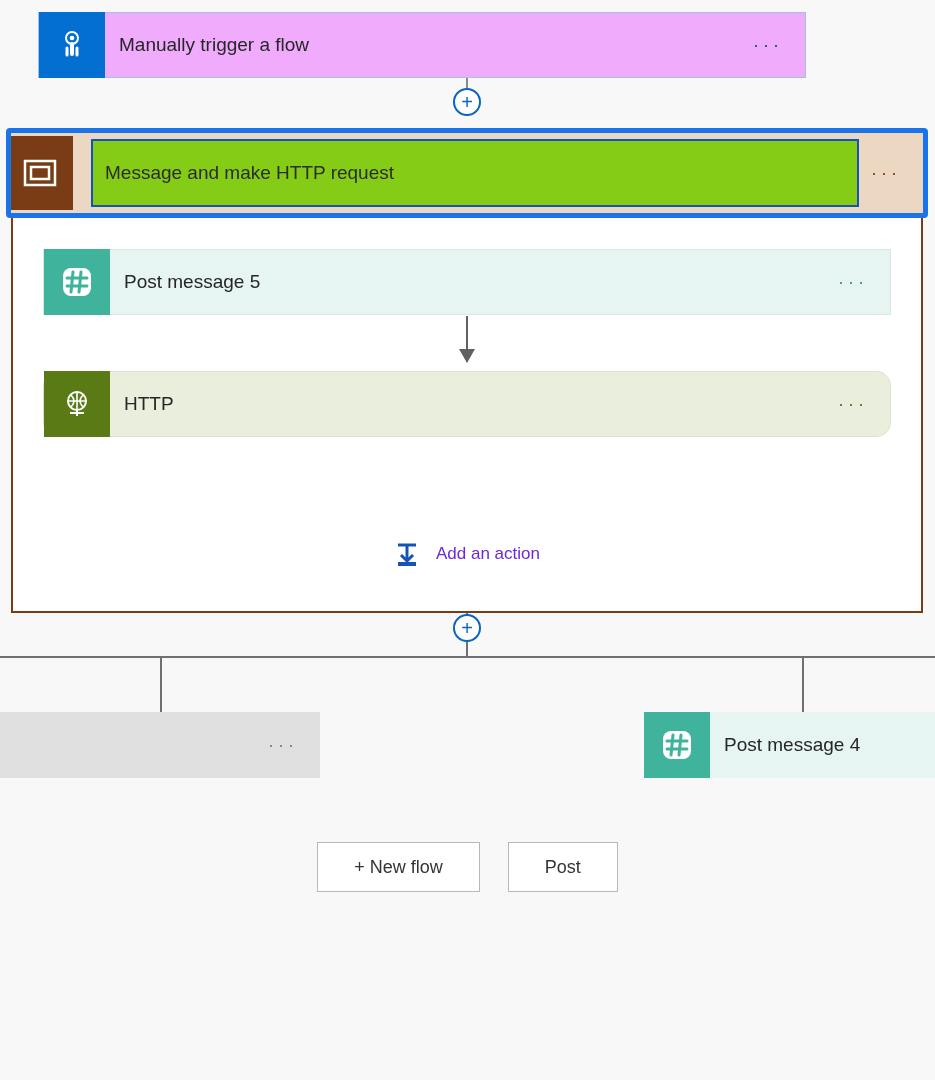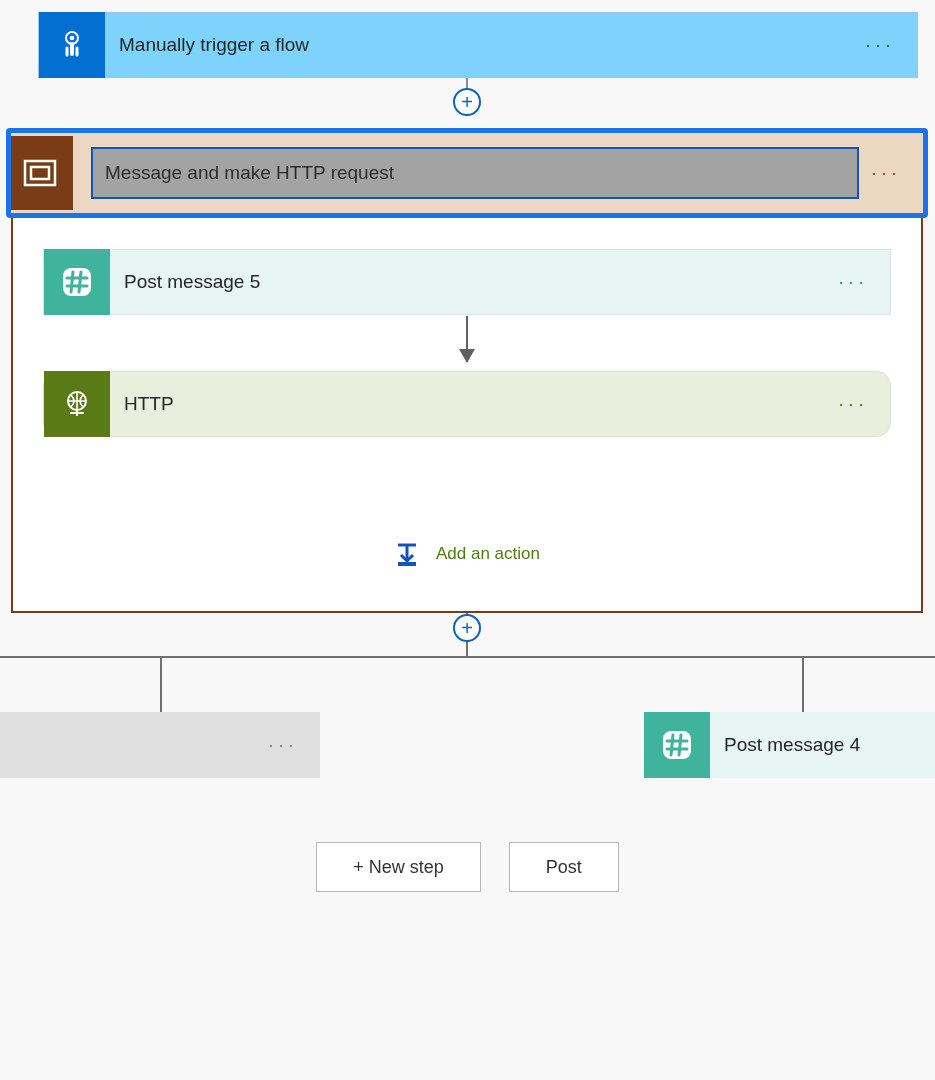--- a/index.html
+++ b/index.html
@@ -9,22 +9,22 @@
     width: 935px;
     height: 1080px;
     position: relative;
     overflow: hidden;
   }
 
   
   .trigger-card {
     position: absolute;
     top: 12px; left: 38px;
-    width: 880px; height: 66px;
-    background: #7dd3fc;
+    width: 768px; height: 66px;
+    background: #f0abfc;
     border: 1px solid #9fc3e6;
     display: flex; align-items: center;
   }
   .trigger-icon-box {
     width: 66px; height: 66px;
     background: #036fd1;
     display: flex; align-items: center; justify-content: center;
   }
   .trigger-title { padding-left: 14px; font-size: 19px; color: #262626; flex: 1; }
   .dots { padding-right: 22px; color: #0a4c8f; letter-spacing: 4px; font-size: 18px; cursor: pointer; }
@@ -73,22 +73,22 @@
     z-index: 2;
   }
   .scope-icon-box {
     width: 66px; height: 74px;
     margin: 3px 0 3px -4px;
     background: #7a3c14;
     display: flex; align-items: center; justify-content: center;
   }
   .scope-input {
     flex: 1; margin: 0 12px 0 18px;
-    height: 52px; border: 2px solid #1454b9;
-    background: #a3a3a3;
+    height: 68px; border: 2px solid #1454b9;
+    background: #84cc16;
     font-size: 19px; color: #2c2c2c;
     padding: 0 12px;
   }
   .scope-header .dots { color: #7a3c14; }
 
   
   .scope-body {
     position: absolute;
     top: 213px; left: 11px;
     width: 912px; height: 400px;
@@ -107,21 +107,21 @@
   .inner-card.slack { background: #e6f4f2; }
   .inner-card.http  { background: #e9efdc; margin-top: 56px; border-radius: 15px; }
   .inner-icon-box { width: 66px; height: 66px; display: flex; align-items: center; justify-content: center; }
   .slack .inner-icon-box { background: #3fb39b; }
   .http  .inner-icon-box { background: #5a7a16; }
   .inner-title { padding-left: 14px; font-size: 19px; color: #262626; flex: 1; }
 
   .add-action {
     position: absolute; bottom: 44px; left: 0; right: 0;
     display: flex; align-items: center; justify-content: center;
-    color: #4d7c0f; font-size: 17px; cursor: pointer;
+    color: #6d28d9; font-size: 17px; cursor: pointer;
     gap: 16px;
   }
 
   
   .vline2 { position: absolute; left: 467px; width: 2px; background: #707070; transform: translateX(-1px); top: 613px; height: 44px; }
   .hline { position: absolute; top: 656px; left: 0; right: 0; height: 2px; background: #707070; }
   .vline-left  { position: absolute; left: 160px; width: 2px; background: #707070; top: 656px; height: 56px; }
   .vline-right { position: absolute; left: 802px; width: 2px; background: #707070; top: 656px; height: 56px; }
 
   
@@ -233,15 +233,15 @@
   <div class="inner-icon-box">
     <svg class="svg-icon" width="36" height="36" viewBox="0 0 36 36">
       <rect x="4" y="4" width="28" height="28" rx="8" fill="#fff"></rect>
       <path d="M14 8 L12 28 M22 8 L20 28 M8 14 L28 14 M8 22 L28 22" stroke="#3fb39b" stroke-width="3" stroke-linecap="round"></path>
     </svg>
   </div>
   <div class="inner-title">Post message 4</div>
 </div>
 
 <div class="bottom-buttons">
-  <button class="btn">+ New step</button>
+  <button class="btn">+ New flow</button>
   <button class="btn">Post</button>
 </div>
 
 </body></html>

